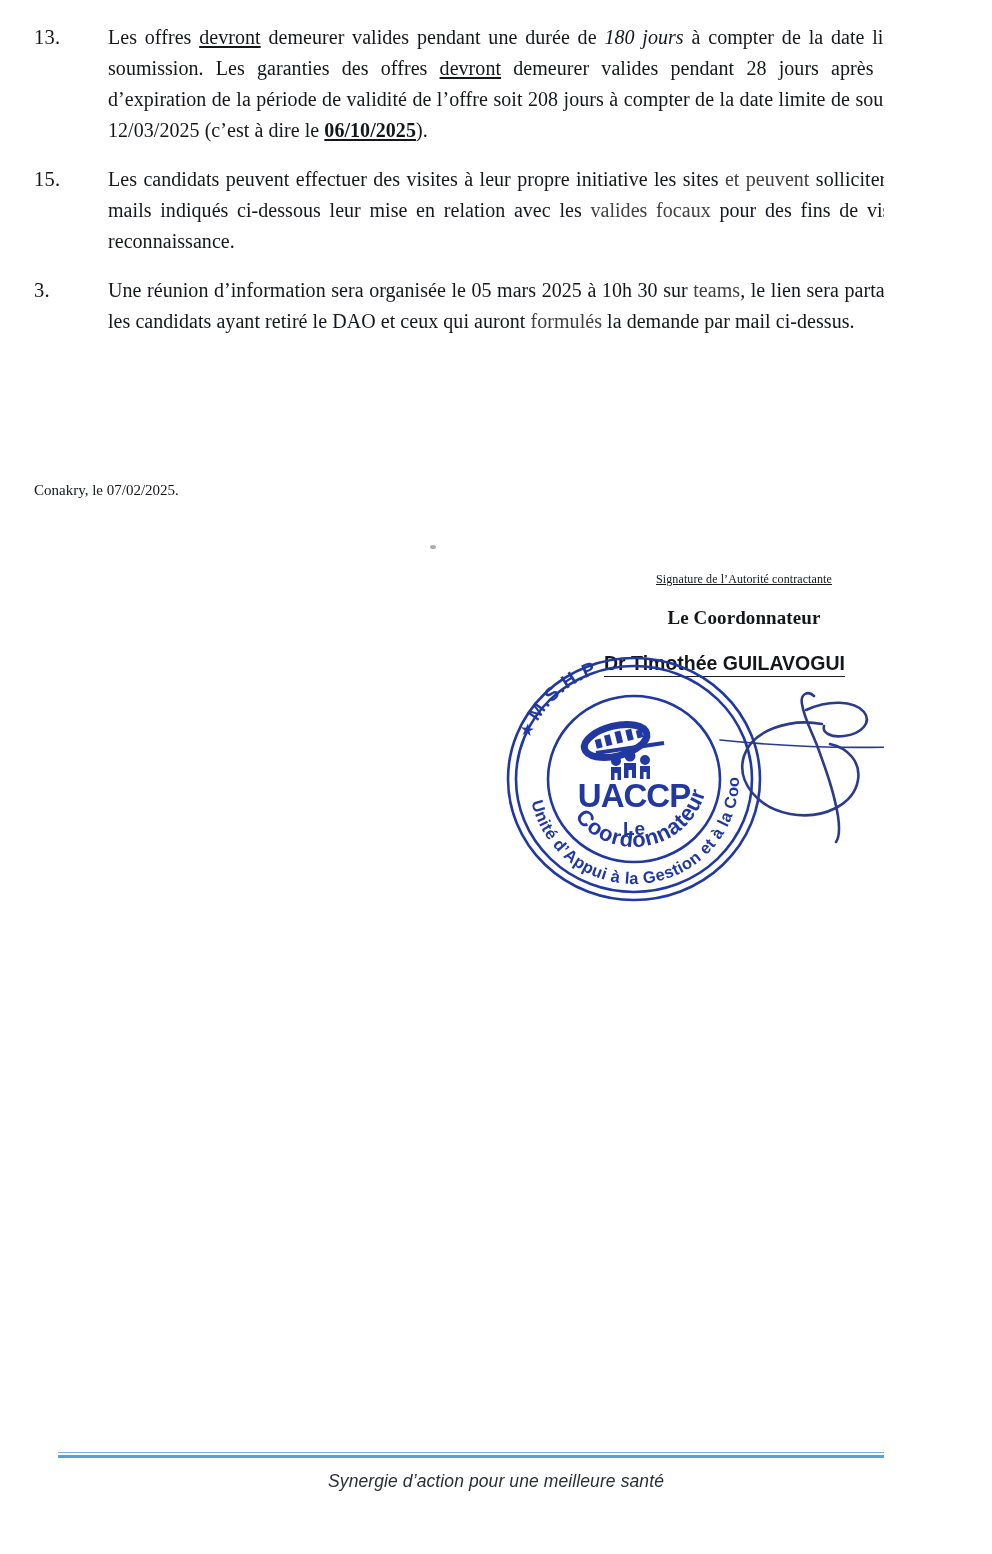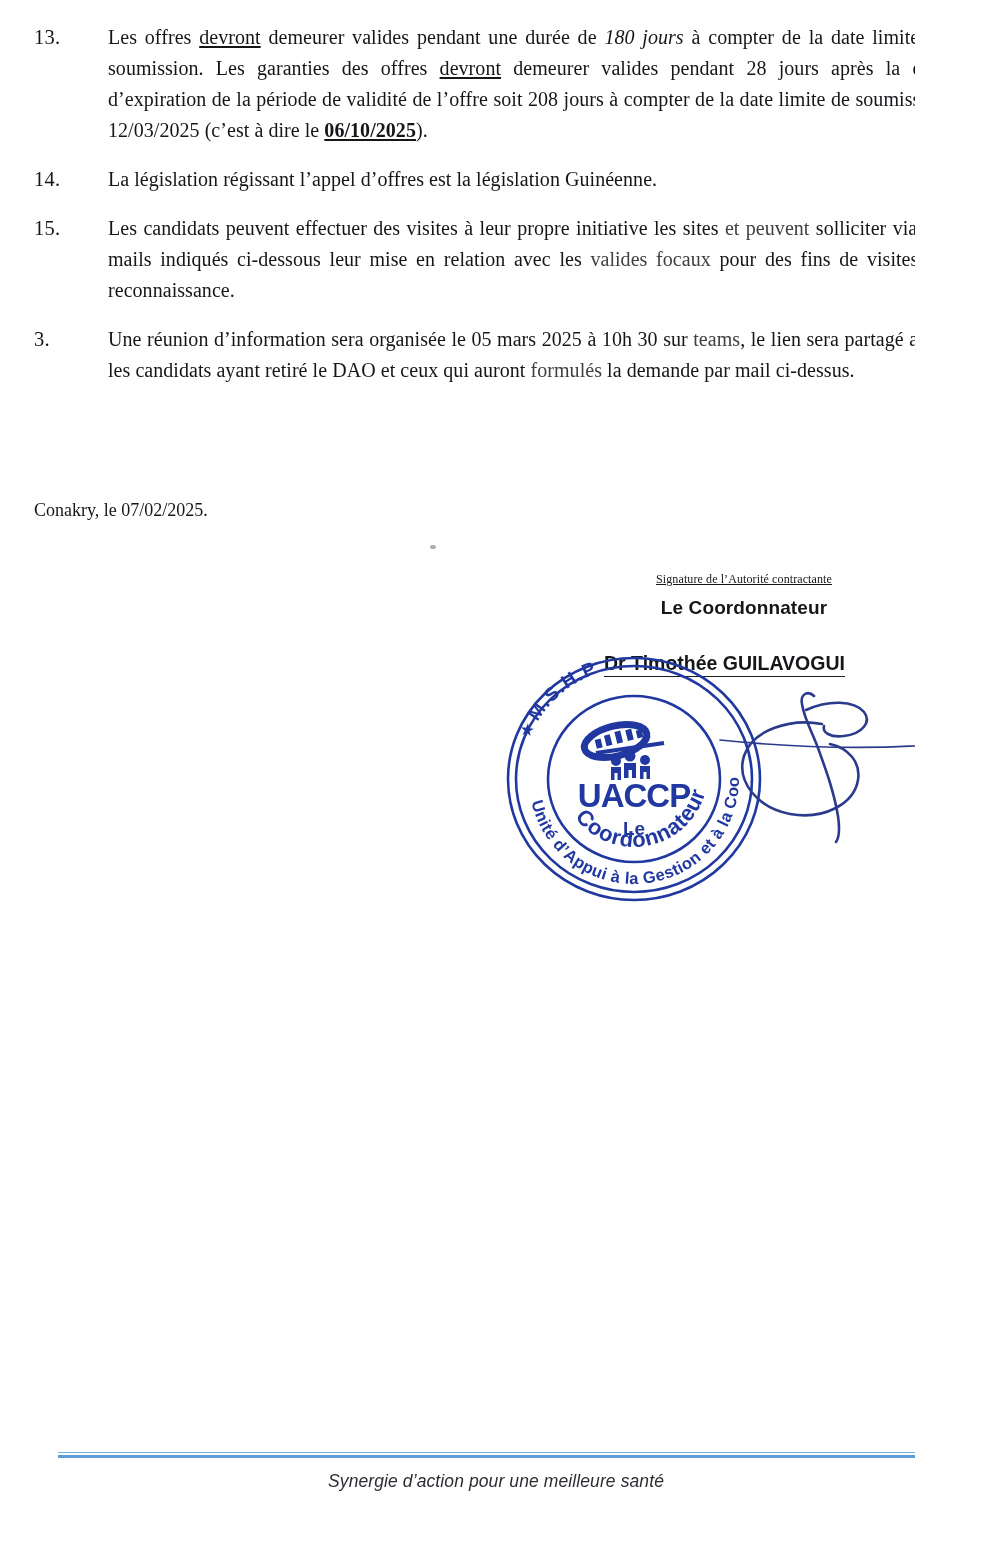--- a/index.html
+++ b/index.html
@@ -9,21 +9,20 @@
     background: #ffffff;
   }
   .page {
     position: relative;
     width: 884px;
     height: 1554px;
     background: #ffffff;
     overflow: hidden;
     font-family: "Liberation Serif", "DejaVu Serif", serif;
     color: #14161a;
-    padding-left: 31px;
   }
 
   
   .clauses {
     position: absolute;
     left: 34px;
     top: 22px;
     width: 912px;
   }
   .clause {
@@ -53,23 +52,22 @@
   .clause-text .it { font-style: italic; }
   .clause-text .ul { text-decoration: underline; text-underline-offset: 2px; }
   .clause-text .bu { font-weight: 700; text-decoration: underline; text-underline-offset: 2px; }
   .clause-text .fade { color: #404040; }
 
   
   .placedate {
     position: absolute;
     left: 34px;
     top: 475px;
-    font-size: 18px;
+    font-size: 15px;
     line-height: 30px;
-    margin-top: 20px;
   }
 
   
   .speck {
     position: absolute;
     left: 430px;
     top: 545px;
     width: 6px;
     height: 4px;
     border-radius: 50%;
@@ -85,24 +83,25 @@
     width: 448px;
     text-align: center;
   }
   .sig-line1 {
     font-size: 12px;
     line-height: 28px;
     letter-spacing: 0.1px;
     text-decoration: underline;
   }
   .sig-line2 {
-    font-family: Liberation Sans, sans-serif;
+    font-family: Liberation Serif, serif;
     font-weight: 700;
     font-size: 19px;
     line-height: 30px;
+    margin-top: 10px;
     letter-spacing: 0.1px;
   }
   .sig-name {
     position: absolute;
     left: 84px;
     top: 86px;
     font-family: "Liberation Sans", "DejaVu Sans", sans-serif;
     font-weight: 700;
     font-size: 19.5px;
     line-height: 24px;
@@ -196,26 +195,20 @@
 
   <div class="clauses">
 
     <div class="clause">
       <span class="clause-num">13.</span>
       <span class="clause-text">
         <span>Les offres </span><span class="ul">devront</span><span> demeurer valides pendant une durée de </span><span class="it">180 jours</span><span> à compter de la date limite de soumission. Les garanties des offres </span><span class="ul">devront</span><span> demeurer valides pendant 28 jours après la date d’expiration de la période de validité de l’offre soit 208 jours à compter de la date limite de soumission 12/03/2025 (c’est à dire le </span><span class="bu">06/10/2025</span><span>).</span>
       </span>
     </div>
 
-    <div class="clause">
-      <span class="clause-num">14.</span>
-      <span class="clause-text">
-        <span>La législation régissant l’appel d’offres est la législation Guinéenne.</span>
-      </span>
-    </div>
 
     <div class="clause">
       <span class="clause-num">15.</span>
       <span class="clause-text">
         <span>Les candidats peuvent effectuer des visites à leur propre initiative les sites </span><span class="fade">et peuvent</span><span> solliciter via les mails indiqués ci-dessous leur mise en relation avec les </span><span class="fade">valides focaux</span><span> pour des fins de visites de reconnaissance.</span>
       </span>
     </div>
 
     <div class="clause">
       <span class="clause-num">3.</span>

